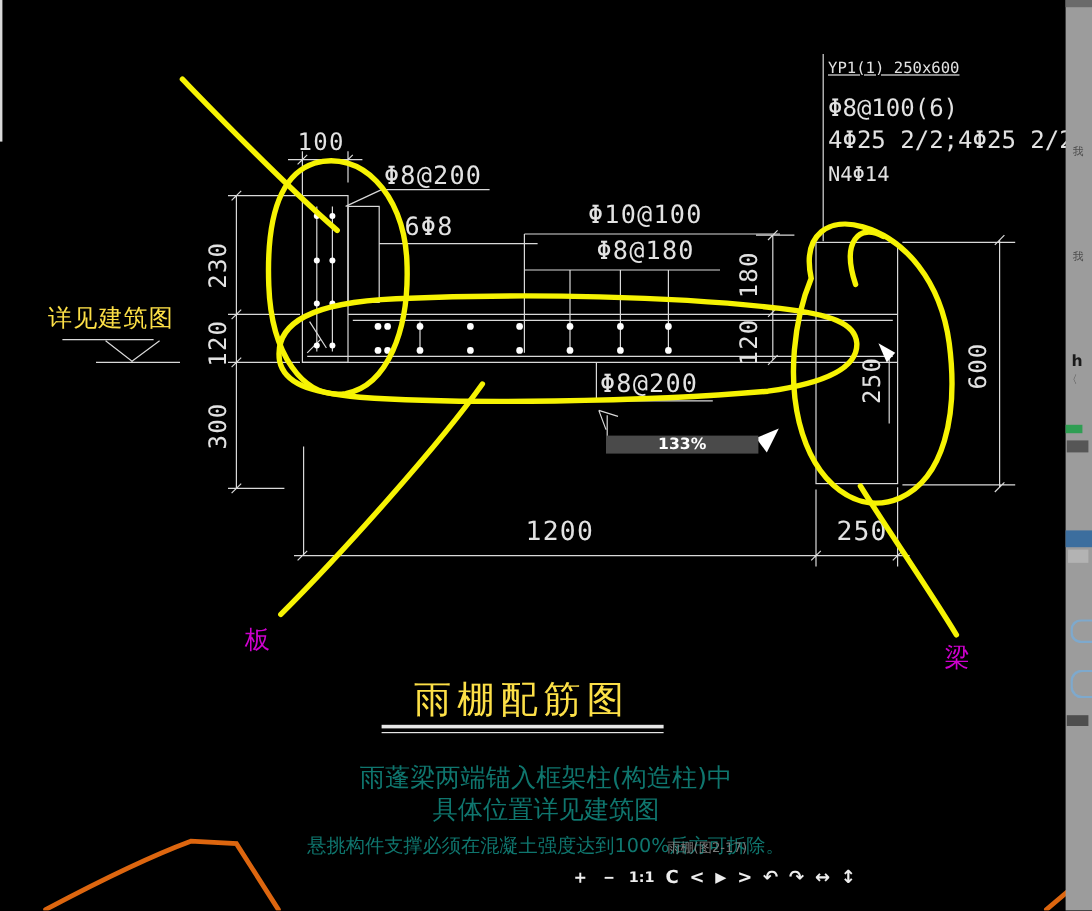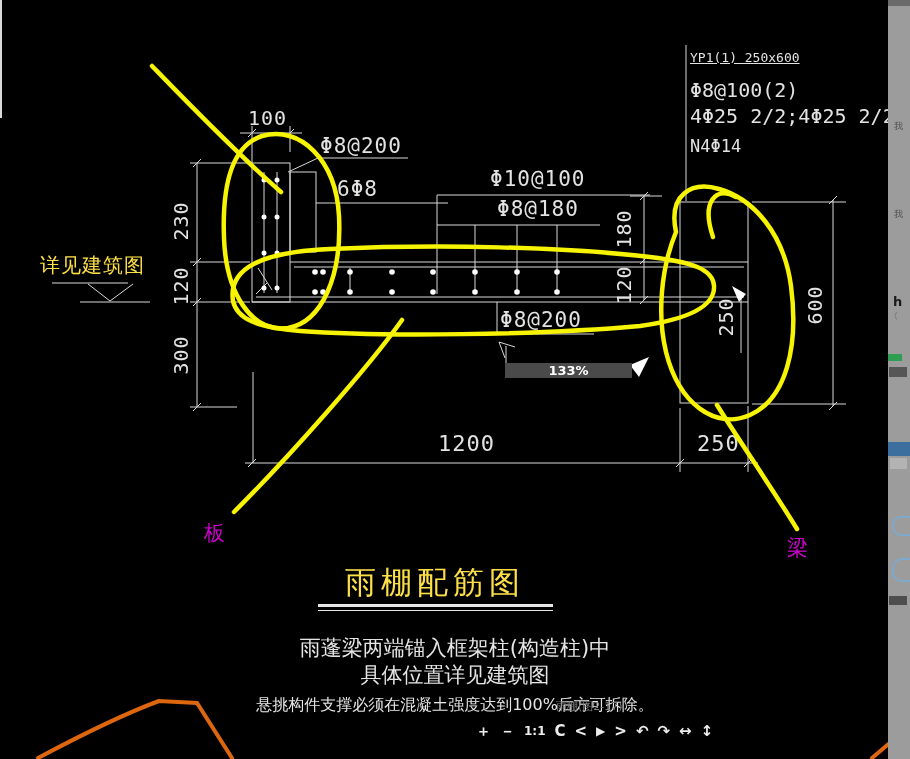--- a/index.html
+++ b/index.html
@@ -11,21 +11,21 @@
   .cn{font-family:"DejaVu Sans","Liberation Sans",sans-serif;color:#fde047;}
   .rot{transform:rotate(-90deg);transform-origin:center;text-align:center;}
   .mag{color:#cf00cf;font-weight:500;}
   .dim{font-size:20px;letter-spacing:1px;}
   .lbl{font-size:21px;letter-spacing:1px;}
   #zoom-badge{position:absolute;left:505px;top:363px;width:127px;height:15px;
       background:#4a4a4a;color:#fff;font-weight:bold;font-size:13px;line-height:15px;
       text-align:center;font-family:"DejaVu Sans",sans-serif;z-index:6;}
   #title{left:295px;top:562px;width:280px;text-align:center;font-size:31px;letter-spacing:5px;}
   .uline{position:absolute;background:#e6e6e6;}
-  .note{position:absolute;left:185px;width:540px;text-align:center;color:#e5e5e5;}
+  .note{position:absolute;left:185px;width:540px;text-align:center;color:#0f766e;}
   #watermark{position:absolute;left:556px;top:699px;font-size:11px;color:#7c7c7c;z-index:7;}
   #toolbar{position:absolute;left:476px;top:722px;display:flex;gap:9px;align-items:center;
       z-index:8;color:#ededed;font-weight:bold;font-size:15px;
       font-family:"DejaVu Sans","Liberation Sans",sans-serif;}
   #toolbar span{cursor:default;line-height:18px;}
   #toolbar .sm{font-size:12px;}
   #side-strip{position:absolute;left:888px;top:0;width:22px;height:759px;background:#9c9c9c;z-index:9;}
   #side-strip *{position:absolute;}
   .frag-txt{font-size:9px;color:#4f4f4f;font-family:"DejaVu Sans",sans-serif;}
 </style>
@@ -99,21 +99,21 @@
           <circle cx="475" cy="292" r="2.8"></circle>
         <circle cx="517" cy="272" r="2.8"></circle>
           <circle cx="517" cy="292" r="2.8"></circle>
         <circle cx="557" cy="272" r="2.8"></circle>
           <circle cx="557" cy="292" r="2.8"></circle>
       </g>
     </g>
   </svg>
 
   <div class="t cad" style="left:690px;top:50px;font-size:13px;text-decoration:underline;">YP1(1) 250x600</div>
-  <div class="t cad" style="left:690px;top:78px;font-size:20px;">Φ8@100(2)</div>
+  <div class="t cad" style="left:690px;top:78px;font-size:20px;">Φ8@100(6)</div>
   <div class="t cad" style="left:690px;top:104px;font-size:20px;">4Φ25 2/2;4Φ25 2/2</div>
   <div class="t cad" style="left:690px;top:136px;font-size:17px;">N4Φ14</div>
 
   <div class="t cad lbl" style="left:320px;top:134px;">Φ8@200</div>
   <div class="t cad lbl" style="left:337px;top:177px;">6Φ8</div>
   <div class="t cad lbl" style="left:490px;top:167px;">Φ10@100</div>
   <div class="t cad lbl" style="left:497px;top:197px;">Φ8@180</div>
   <div class="t cad lbl" style="left:500px;top:308px;">Φ8@200</div>
   <div class="t cn" style="left:40px;top:252px;font-size:20px;letter-spacing:1px;">详见建筑图</div>
 

